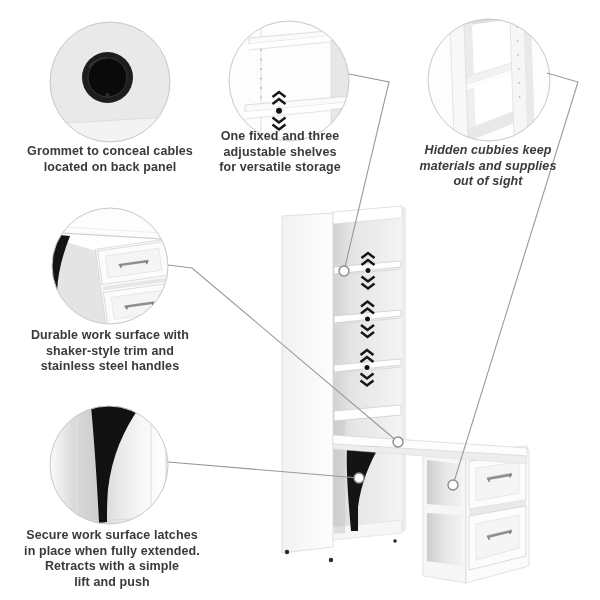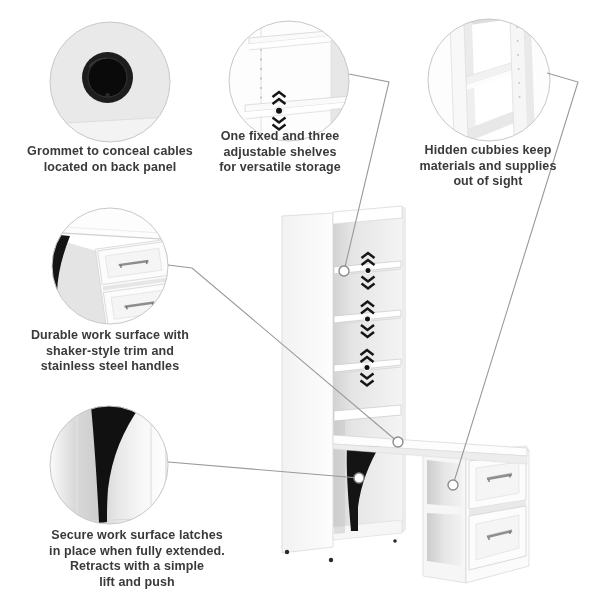--- a/index.html
+++ b/index.html
@@ -287,22 +287,22 @@
     <circle class="marker" cx="398" cy="442" r="5"></circle>
     <circle class="marker" cx="359" cy="478" r="5"></circle>
   </g>
 </svg>
 
 <div class="caption" style="left:-2px;top:144px;">Grommet to conceal cables
 located on back panel</div>
 <div class="caption" style="left:168px;top:129px;">One fixed and three
 adjustable shelves
 for versatile storage</div>
-<div class="caption" style="left:376px;top:143px;">Hidden cubbies keep
+<div class="caption" style="left:376px;top:143px;font-style:italic;">Hidden cubbies keep
 materials and supplies
 out of sight</div>
 <div class="caption" style="left:-2px;top:328px;">Durable work surface with
 shaker-style trim and
 stainless steel handles</div>
-<div class="caption" style="left:0px;top:528px;margin-left:25px;">Secure work surface latches
+<div class="caption" style="left:0px;top:528px;">Secure work surface latches
 in place when fully extended.
 Retracts with a simple
 lift and push</div>
 
 </body></html>

